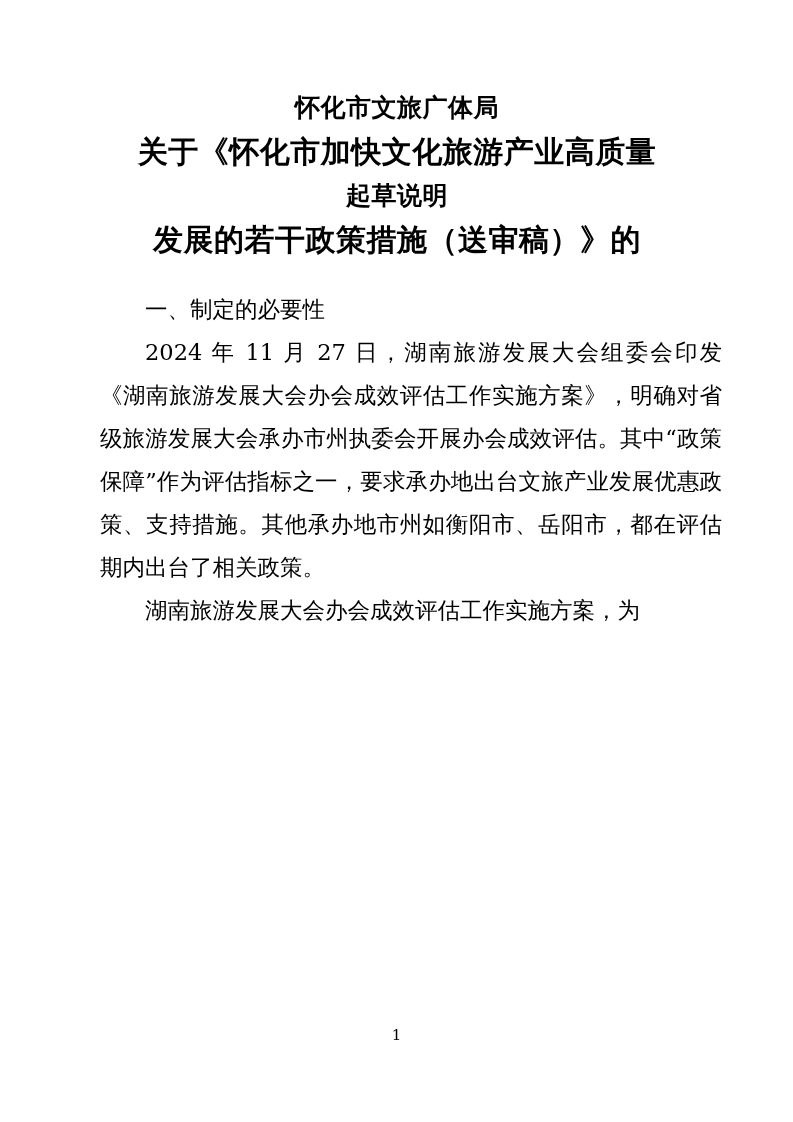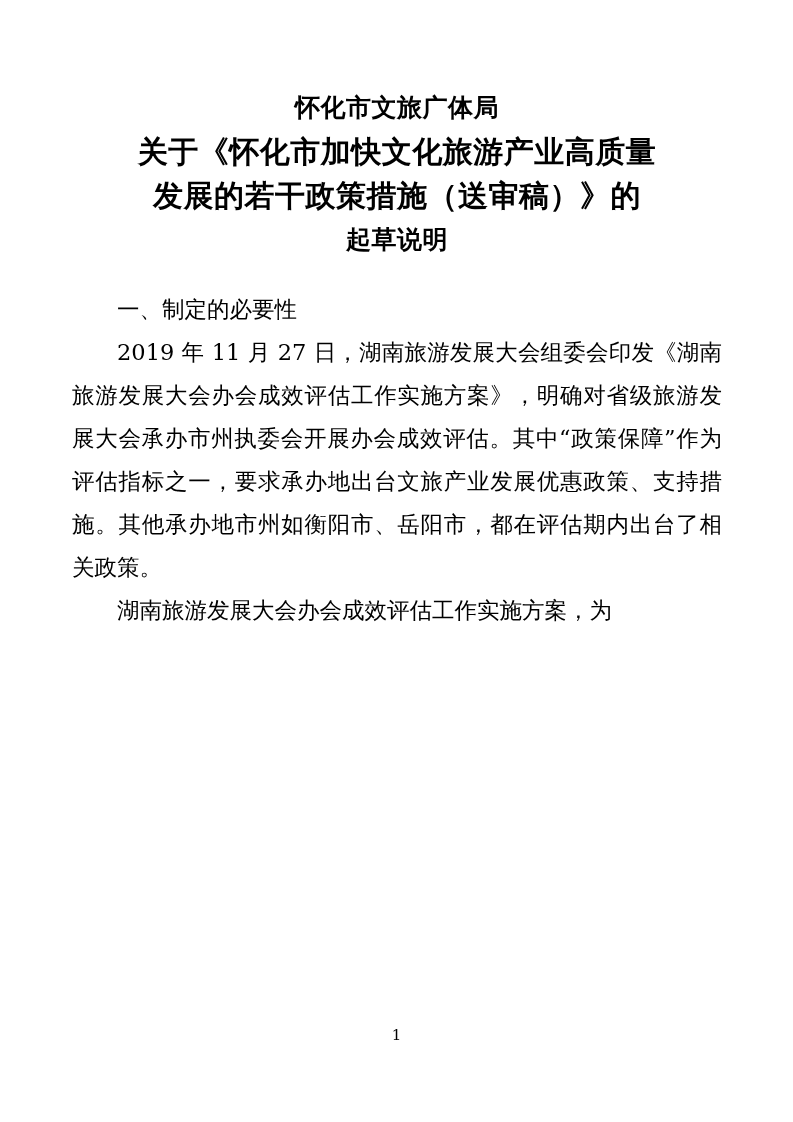--- a/index.html
+++ b/index.html
@@ -38,20 +38,21 @@
   .title-line.l3 {
     font-size: 30px;
   }
   .body-block {
     margin-top: 26px;
     font-size: 22.5px;
     line-height: 43px;
     text-align: justify;
     text-justify: inter-ideograph;
     font-family: "DejaVu Serif", "Liberation Serif", serif;
+    margin-left: 28px;
   }
   .para {
     margin: 0;
     text-indent: 45px;
   }
   .heading-para {
     margin: 0;
     text-indent: 45px;
   }
   .footer {
@@ -68,27 +69,27 @@
 </head>
 <body>
 
 <div class="page">
 
   <div class="content">
 
     <div class="title-block">
       <span class="title-line l1">怀化市文旅广体局</span>
       <span class="title-line l2">关于《怀化市加快文化旅游产业高质量</span>
+      <span class="title-line l4">起草说明</span>
       <span class="title-line l3">发展的若干政策措施（送审稿）》的</span>
-      <span class="title-line l4">起草说明</span>
     </div>
 
     <div class="body-block">
       <p class="heading-para">一、制定的必要性</p>
-      <p class="para">2019 年 11 月 27 日，湖南旅游发展大会组委会印发《湖南旅游发展大会办会成效评估工作实施方案》，明确对省级旅游发展大会承办市州执委会开展办会成效评估。其中“政策保障”作为评估指标之一，要求承办地出台文旅产业发展优惠政策、支持措施。其他承办地市州如衡阳市、岳阳市，都在评估期内出台了相关政策。</p>
+      <p class="para">2024 年 11 月 27 日，湖南旅游发展大会组委会印发《湖南旅游发展大会办会成效评估工作实施方案》，明确对省级旅游发展大会承办市州执委会开展办会成效评估。其中“政策保障”作为评估指标之一，要求承办地出台文旅产业发展优惠政策、支持措施。其他承办地市州如衡阳市、岳阳市，都在评估期内出台了相关政策。</p>
       <p class="para">湖南旅游发展大会办会成效评估工作实施方案，为</p>
     </div>
 
   </div>
 
   <div class="footer">1</div>
 
 </div>
 
 </body></html>

